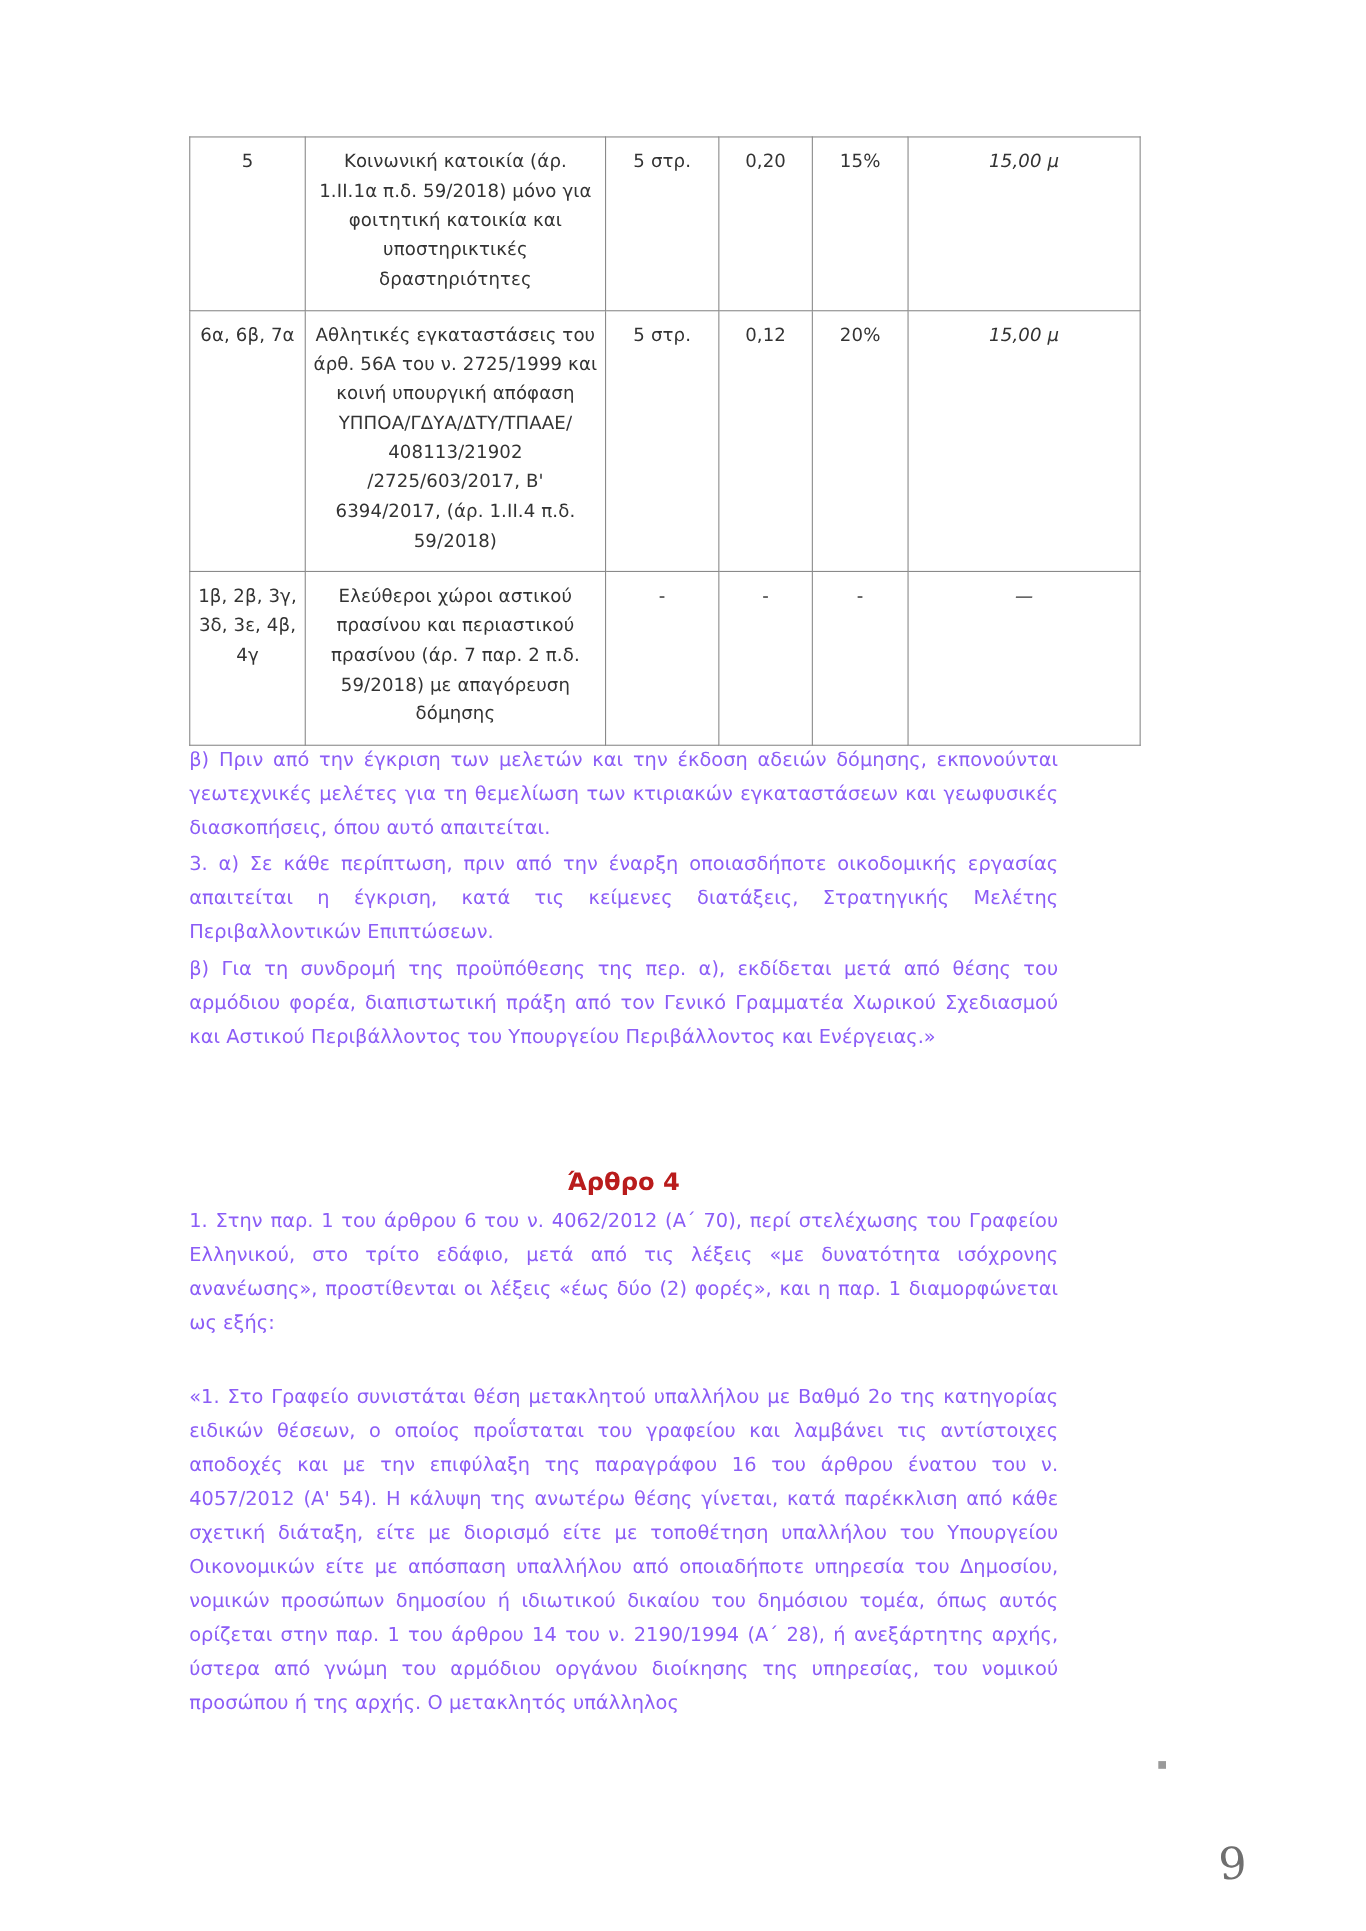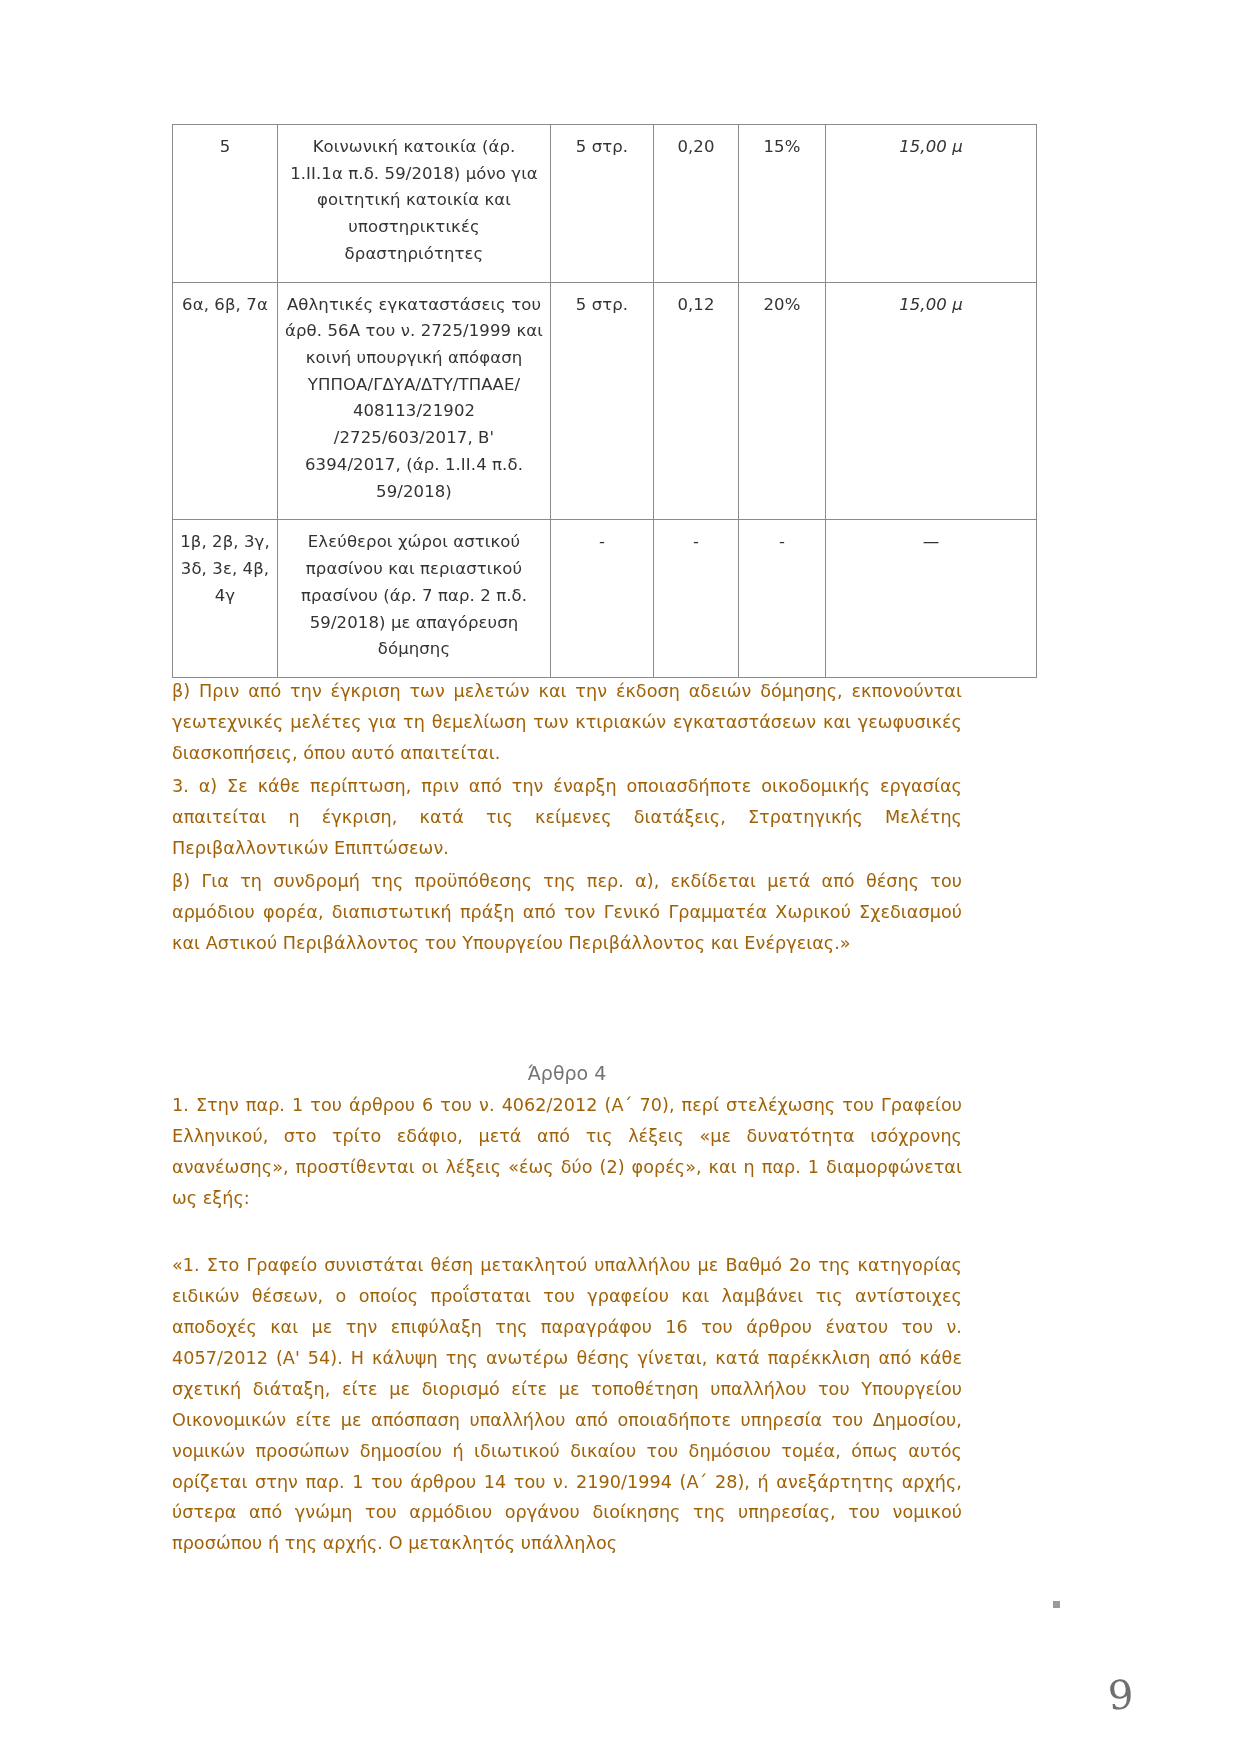--- a/index.html
+++ b/index.html
@@ -59,35 +59,35 @@
     left: 172px;
     top: 676px;
     width: 790px;
   }
   p.para {
     margin: 0 0 2px 0;
     font-size: 17.6px;
     line-height: 1.76;
     text-align: justify;
     text-justify: inter-word;
-    color: #a16207;
+    color: #8b5cf6;
     letter-spacing: 0.05px;
   }
 
   .gap-lg { height: 96px; }
   .gap-md { height: 34px; }
 
   .heading-block {
     text-align: center;
   }
   .heading-line {
-    font-weight: normal;
-    font-size: 19px;
+    font-weight: bold;
+    font-size: 22px;
     line-height: 1.76;
-    color: #737373;
+    color: #b91c1c;
   }
 
   .page-number {
     position: absolute;
     left: 1108px;
     top: 1672px;
     font-family: "DejaVu Serif", "Liberation Serif", serif;
     font-size: 40px;
     color: #6f6f6f;
     transform: rotate(-4deg);

